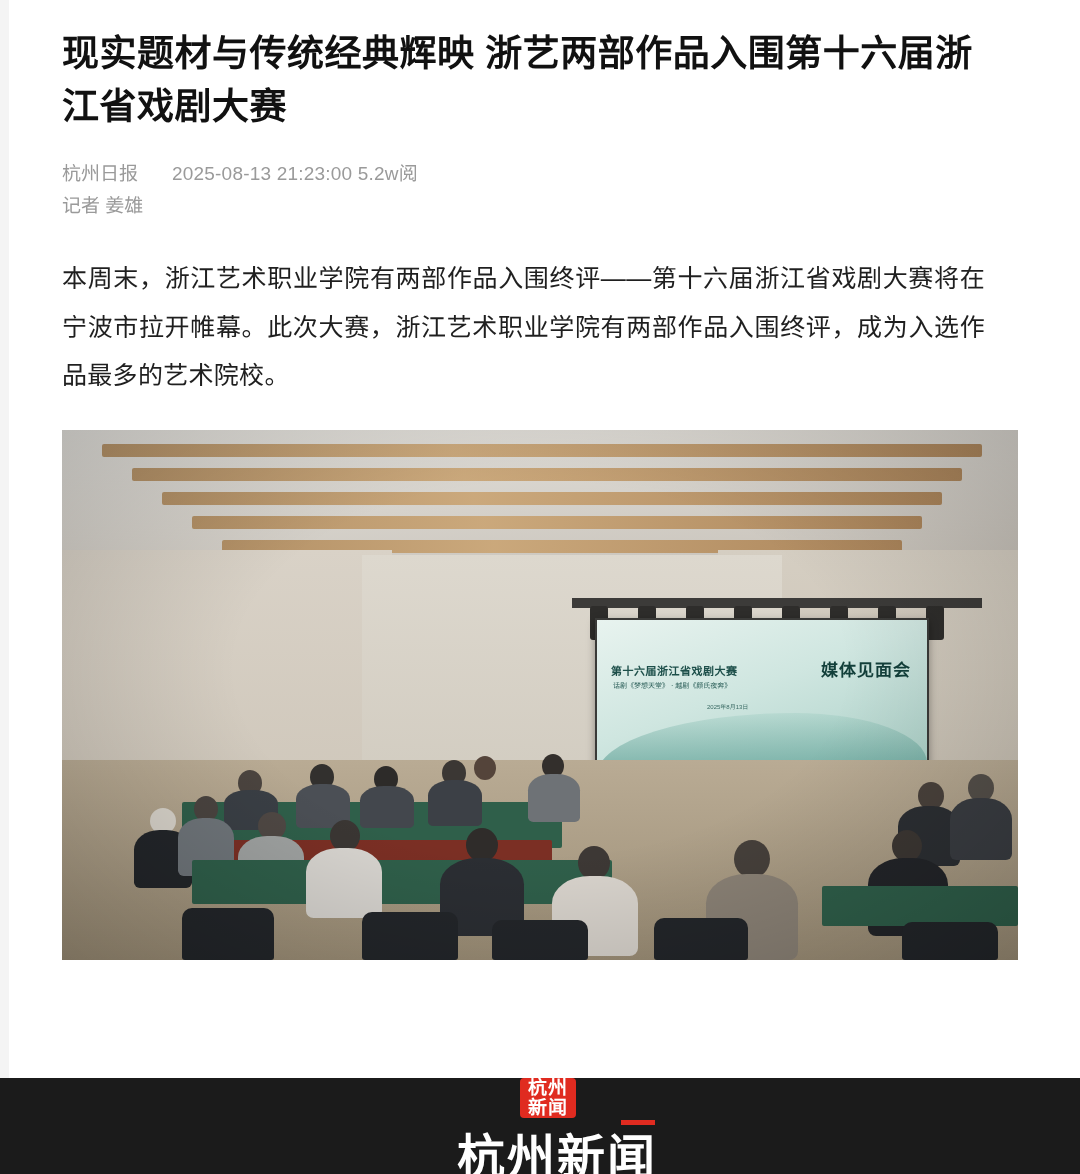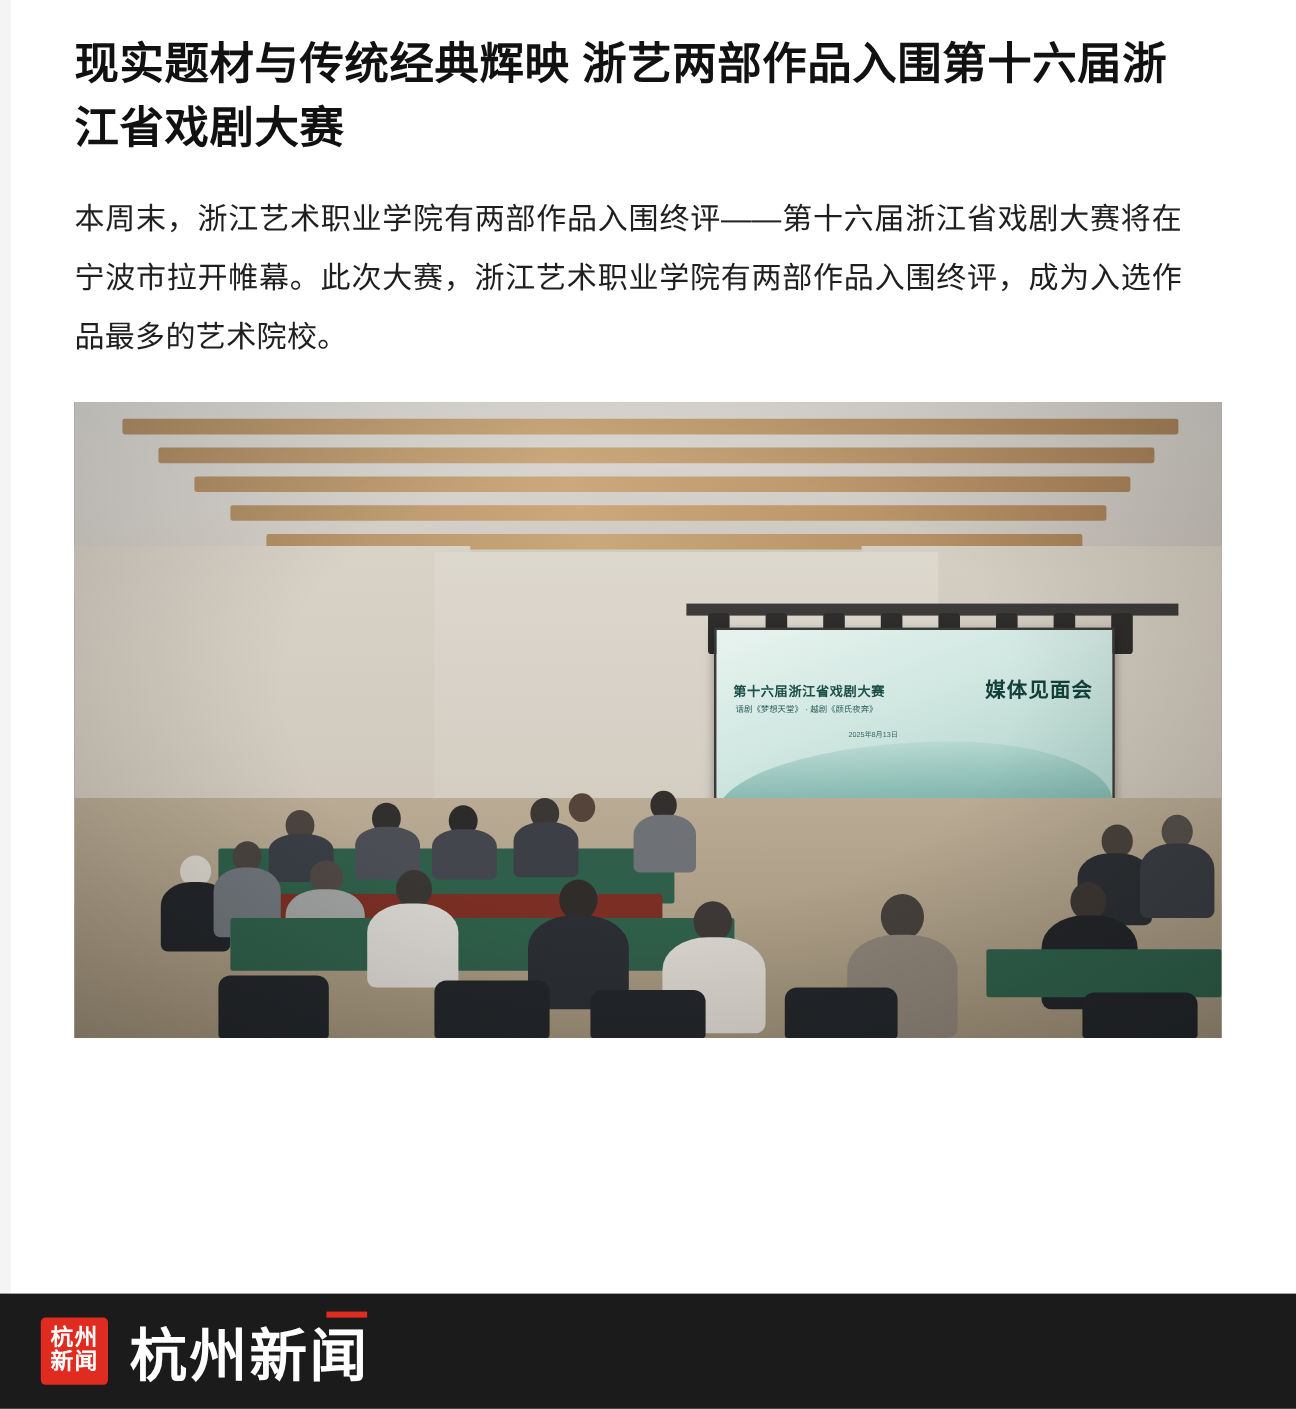--- a/index.html
+++ b/index.html
@@ -198,20 +198,21 @@
     position: absolute;
     left: 0;
     bottom: 0;
     width: 1080px;
     height: 96px;
     background: #1b1b1b;
     display: flex;
     align-items: center;
     padding-left: 34px;
     box-sizing: border-box;
+    flex-direction: column;
   }
   .brand-logo {
     width: 56px;
     height: 56px;
     background: #e02b20;
     color: #ffffff;
     border-radius: 4px;
     display: flex;
     flex-direction: column;
     align-items: center;
@@ -248,20 +249,27 @@
 <body>
 
 <div class="page">
 
   <div class="strip-left"></div>
 
   <div class="article">
 
     <h1 class="headline">现实题材与传统经典辉映 浙艺两部作品入围第十六届浙江省戏剧大赛</h1>
 
+    <div class="meta">
+      <div class="meta-line1">
+        <span class="meta-source">杭州日报</span>
+        <span class="meta-datetime">2025-08-13 21:23:00 5.2w阅</span>
+      </div>
+      <div class="meta-line2">记者 姜雄</div>
+    </div>
 
     <p class="para">本周末，浙江艺术职业学院有两部作品入围终评——第十六届浙江省戏剧大赛将在宁波市拉开帷幕。此次大赛，浙江艺术职业学院有两部作品入围终评，成为入选作品最多的艺术院校。</p>
 
 
     <div class="figure">
       <div class="ph">
         <div class="ph-ceiling"></div>
 
         <div class="ph-beam" style="left:40px;  top:14px;  width:880px;"></div>
         <div class="ph-beam" style="left:70px;  top:38px;  width:830px;"></div>

